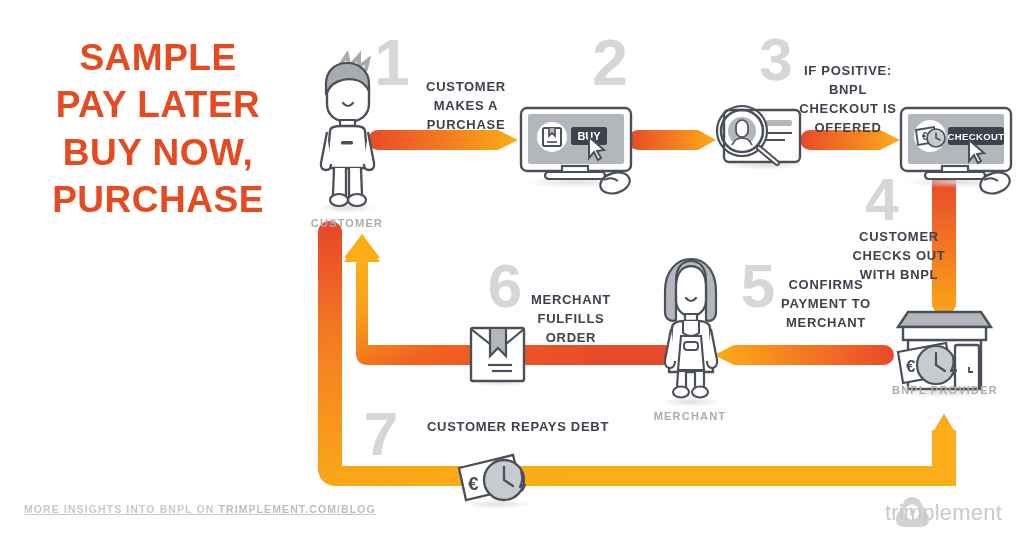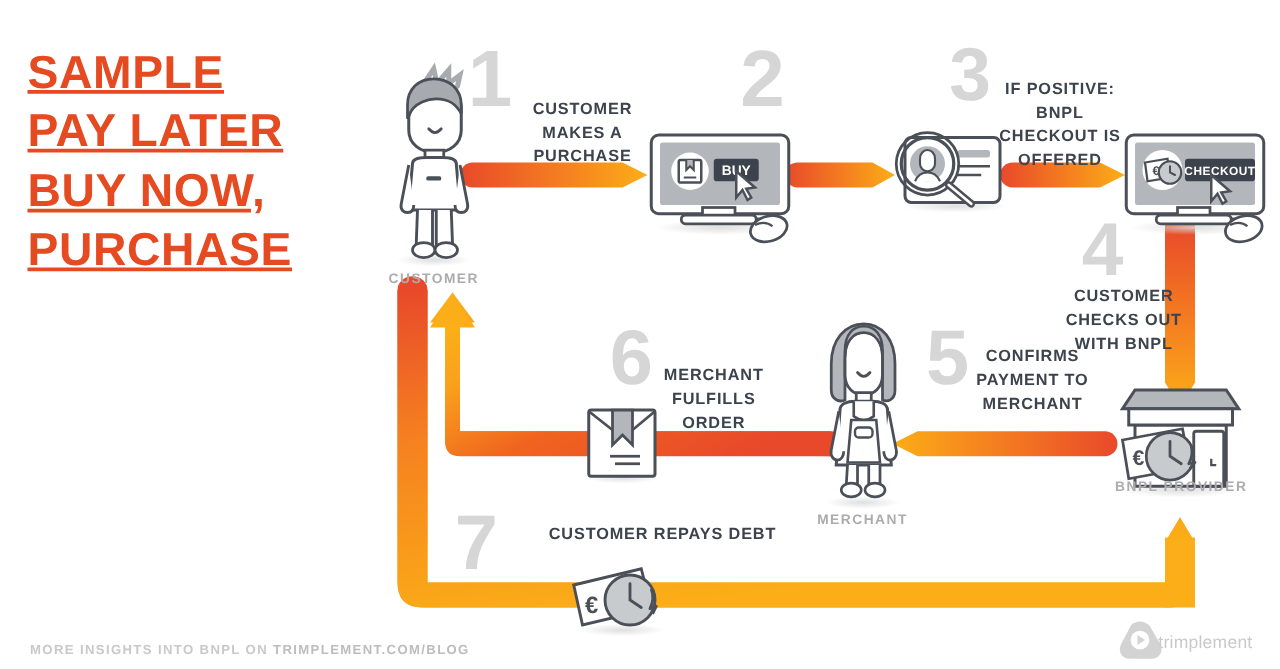--- a/index.html
+++ b/index.html
@@ -4,41 +4,41 @@
 <style>
   html,body{margin:0;padding:0;background:#ffffff;}
   body{width:1024px;height:535px;overflow:hidden;
        font-family:"Liberation Sans",sans-serif;position:relative;}
   #canvas{position:absolute;left:0;top:0;width:1024px;height:535px;}
   .abs{position:absolute;}
 
   
   #title{left:22px;top:34px;width:272px;color:#E54A21;
          font-weight:bold;font-size:37px;line-height:1.28;
-         letter-spacing:0.5px;text-transform:uppercase;text-decoration:underline;}
+         letter-spacing:0.5px;text-align:center;text-transform:uppercase;}
 
   
   .stepnum{color:#D6D6D6;font-weight:bold;line-height:1;
            font-family:"Liberation Sans",sans-serif;}
 
   
   .caption{color:#3C434C;font-weight:bold;font-size:13px;
            line-height:1.45;letter-spacing:0.7px;text-transform:uppercase;}
   .ctr{text-align:center;}
 
   
   .rolelabel{color:#ACACAC;font-weight:bold;font-size:11px;
              letter-spacing:1.2px;text-transform:uppercase;text-align:center;}
 
   
-  #footer{left:24px;top:514px;font-size:10.5px;letter-spacing:1.1px;
-          color:#C9C9C9;font-weight:bold;text-transform:uppercase;}
+  #footer{left:24px;top:503px;font-size:10.5px;letter-spacing:1.1px;
+          color:#C9C9C9;font-weight:bold;text-transform:uppercase;text-decoration:underline;}
   #footer .strong{color:#BDBDBD;}
   #logo{right:22px;top:498px;display:flex;align-items:center;gap:7px;}
-  #logo .word{color:#C9C9C9;font-size:14px;letter-spacing:0.2px;}
+  #logo .word{color:#C9C9C9;font-size:22px;letter-spacing:0.2px;}
 </style>
 </head>
 <body>
 
 <div id="canvas">
 
   <svg width="1024" height="535" viewBox="0 0 1024 535" style="position:absolute;left:0;top:0;">
     <defs>
       <linearGradient id="gR" x1="0" y1="0" x2="1" y2="0">
         <stop offset="0" stop-color="#E8492A"></stop>
@@ -340,21 +340,21 @@
     <div>PAYMENT TO</div>
     <div>MERCHANT</div>
   </div>
 
   <div class="abs caption ctr" style="left:521px;top:291px;width:100px;">
     <div>MERCHANT</div>
     <div>FULFILLS</div>
     <div>ORDER</div>
   </div>
 
-  <div class="abs caption" style="left:420px;top:418px;width:220px;text-align:center;">
+  <div class="abs caption" style="left:408px;top:418px;width:220px;text-align:center;">
     <div>CUSTOMER REPAYS DEBT</div>
   </div>
 
   <div class="abs rolelabel" style="left:297px;top:217px;width:100px;">CUSTOMER</div>
   <div class="abs rolelabel" style="left:640px;top:410px;width:100px;">MERCHANT</div>
   <div class="abs rolelabel" style="left:880px;top:384px;width:130px;">BNPL PROVIDER</div>
 
   <div class="abs" id="footer">
     <span>MORE INSIGHTS INTO BNPL ON</span>
     <span class="strong">TRIMPLEMENT.COM/BLOG</span>

